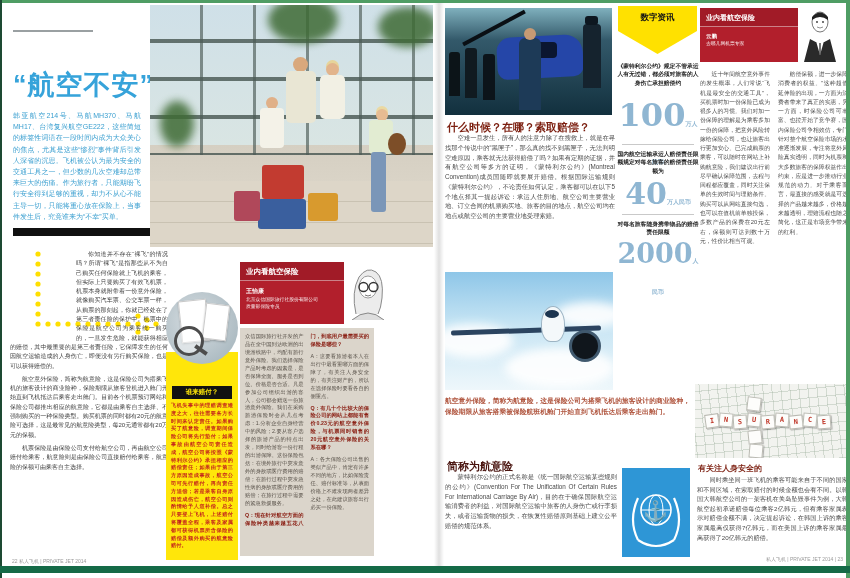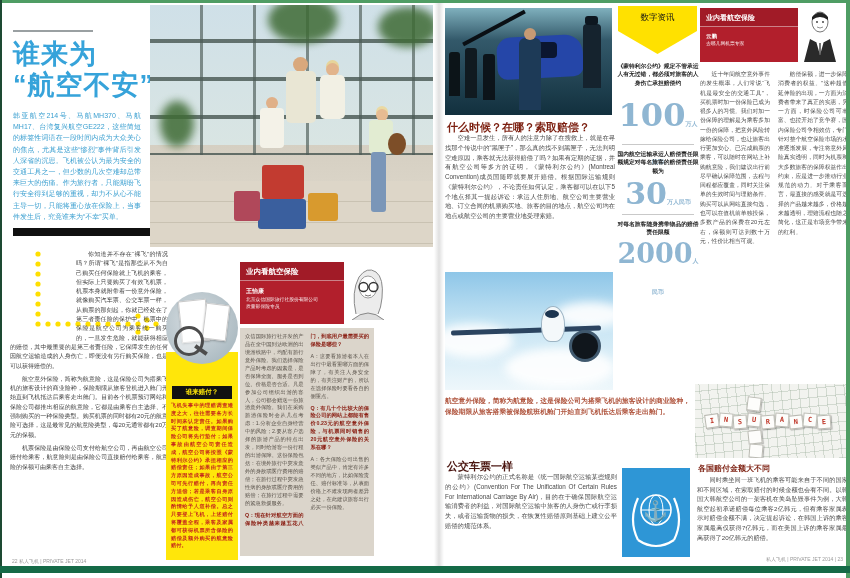--- a/index.html
+++ b/index.html
@@ -54,21 +54,21 @@
   .para{font-size:6.3px;line-height:1.55;color:#4a4a4a;text-align:justify;}
   .para-when{left:445px;top:133px;width:170px;text-indent:2em;}
   .photo-plane{left:445px;top:272px;width:168px;height:118px;overflow:hidden;background:linear-gradient(180deg,#8ec6e8 0%,#c7e5f4 45%,#eef7fb 100%);}
   .cloud{background:#fff;border-radius:50%;filter:blur(5px);opacity:.9;}
   .caption{left:445px;top:396px;width:245px;font-size:6.8px;font-weight:bold;color:#b0553e;line-height:1.55;text-align:justify;}
   .h-montreal{left:447px;top:459px;color:#4a1510;}
   .para-montreal{left:445px;top:472px;width:172px;text-indent:2em;}
   .emblem{left:622px;top:468px;width:68px;height:89px;background:#2e96d6;}
   
   .stat-banner{left:618px;top:6px;width:79px;height:48px;background:#ffe100;clip-path:polygon(0 0,100% 0,100% 52%,50% 100%,0 52%);text-align:center;}
-  .stat-banner span{display:inline-block;margin-top:5px;font-size:8.5px;font-weight:normal;color:#141414;}
+  .stat-banner span{display:inline-block;margin-top:5px;font-size:8.5px;font-weight:bold;color:#141414;}
   .stat-desc{width:84px;font-size:5.8px;font-weight:bold;color:#222;text-align:center;line-height:1.45;}
   .stat-num{width:84px;text-align:center;color:#8fb6d2;font-family:"DejaVu Serif",serif;font-weight:bold;}
   .stat-num .unit{font-size:6px;font-weight:bold;font-family:"Liberation Sans",sans-serif;}
   .stat-div{left:622px;width:72px;height:0;border-top:1px solid #c9c9c9;}
   
   .eb-right{left:700px;top:8px;width:98px;height:54px;}
   .pt-right{left:802px;top:5px;width:36px;height:57px;}
   .right-cols{left:700px;top:70px;width:148px;height:310px;column-count:2;column-gap:8px;}
   .right-cols div{font-size:5.8px;line-height:1.6;color:#4a4a4a;text-align:justify;text-indent:2em;margin-bottom:3px;}
   
@@ -80,21 +80,20 @@
   .footer{font-size:5px;color:#9a9a9a;}
   .f-left{left:12px;top:558px;}
   .f-right{left:715px;top:556px;width:128px;text-align:right;}
 </style>
 </head>
 <body>
 
 <div id="canvas">
 
   <div class="abs toprule"></div>
-  <div class="abs title t1">谁来为</div>
   <div class="abs title t2">“航空不安”买单</div>
   <div class="abs intro">韩亚航空214号、马航MH370、马航MH17、台湾复兴航空GE222，这些简短的标签性词语在一段时间内成为大众关心的焦点，尤其是这些“惨烈”事件背后引发人深省的沉思。飞机被公认为最为安全的交通工具之一，但少数的几次空难却总带来巨大的伤痛。作为旅行者，只能期盼飞行安全得到足够的重视，却力不从心不能主导一切，只能将重心放在保险上，当事件发生后，究竟谁来为“不幸”买单。</div>
   <div class="abs blackbar"></div>
 
   <div class="abs photo-family">
     <div class="abs pf-hbars"></div>
     <div class="abs pf-vbars"></div>
     <div class="abs pf-green" style="left:118px;top:-8px;width:70px;height:46px;"></div>
     <div class="abs pf-green" style="left:228px;top:2px;width:60px;height:40px;"></div>
     <div class="abs pf-green" style="left:10px;top:96px;width:34px;height:46px;"></div>
@@ -216,40 +215,40 @@
     <div class="abs cloud" style="left:60px;top:76px;width:110px;height:40px;"></div>
     <div class="abs cloud" style="left:110px;top:30px;width:70px;height:26px;"></div>
     <div class="abs" style="left:6px;top:56px;width:150px;height:5px;background:#2b4460;transform:rotate(-2deg);border-radius:2px;"></div>
     <div class="abs" style="left:96px;top:34px;width:22px;height:34px;background:#f4f8fa;border:1px solid #9db4c4;border-radius:50% 50% 40% 40%;"></div>
     <div class="abs" style="left:100px;top:38px;width:14px;height:8px;background:#1d3550;border-radius:50%;"></div>
     <div class="abs" style="left:124px;top:58px;width:26px;height:26px;background:#10161c;border-radius:50%;border:3px solid #40596e;"></div>
   </div>
 
   <div class="abs caption">航空意外保险，简称为航意险，这是保险公司为搭乘飞机的旅客设计的商业险种，保险期限从旅客搭乘被保险航班机舱门开始直到飞机抵达后乘客走出舱门。</div>
 
-  <div class="abs heading-red h-montreal">公交车票一样</div>
+  <div class="abs heading-red h-montreal">简称为航意险</div>
   <div class="abs para para-montreal">蒙特利尔公约的正式名称是《统一国际航空运输某些规则的公约》(Convention For The Unification Of Certain Rules For International Carriage By Air)，目的在于确保国际航空运输消费者的利益，对国际航空运输中旅客的人身伤亡或行李损失，或者运输货物的损失，在恢复性赔偿原则基础上建立公平赔偿的规范体系。</div>
   <div class="abs emblem">
     <svg width="68" height="89" viewBox="0 0 68 89">
       <path d="M16,72 Q6,52 16,30" fill="none" stroke="#fff" stroke-width="2.2"></path>
       <path d="M52,72 Q62,52 52,30" fill="none" stroke="#fff" stroke-width="2.2"></path>
       <path d="M16,72 Q34,84 52,72" fill="none" stroke="#fff" stroke-width="2.2"></path>
       <circle cx="34" cy="42" r="15" fill="none" stroke="#fff" stroke-width="1.6"></circle>
       <line x1="19" y1="42" x2="49" y2="42" stroke="#fff" stroke-width="1"></line>
       <ellipse cx="34" cy="42" rx="7" ry="15" fill="none" stroke="#fff" stroke-width="1"></ellipse>
       <text x="34" y="50" text-anchor="middle" font-size="20" fill="#fff">⚓</text>
     </svg>
   </div>
 
   <div class="abs stat-banner"><span>数字资讯</span></div>
   <div class="abs stat-desc" style="left:616px;top:62px;">《蒙特利尔公约》规定不管承运人有无过错，都必须对旅客的人身伤亡承担赔偿约</div>
   <div class="abs stat-num" style="left:616px;top:96px;font-size:32px;"><span>100</span><span class="unit">万人民币</span></div>
   <div class="abs stat-div" style="top:144px;"></div>
   <div class="abs stat-desc" style="left:616px;top:150px;">国内航空运输承运人赔偿责任限额规定对每名旅客的赔偿责任限额为</div>
-  <div class="abs stat-num" style="left:616px;top:176px;font-size:30px;"><span>30</span><span class="unit">万人民币</span></div>
+  <div class="abs stat-num" style="left:616px;top:176px;font-size:30px;"><span>40</span><span class="unit">万人民币</span></div>
   <div class="abs stat-div" style="top:214px;"></div>
   <div class="abs stat-desc" style="left:616px;top:220px;">对每名旅客随身携带物品的赔偿责任限额</div>
   <div class="abs stat-num" style="left:616px;top:238px;font-size:27px;"><span>2000</span><span class="unit">人民币</span></div>
 
   <div class="abs expert-red eb-right">
     <div class="eb-title" style="font-size:7px;">业内看航空保险</div>
     <div class="eb-name" style="font-size:5.5px;">云鹏</div>
     <div class="eb-org">去哪儿网机票专家</div>
   </div>
 
@@ -280,21 +279,21 @@
     <div class="tile" style="left:66px;top:31px;transform:rotate(-5deg);">R</div>
     <div class="tile" style="left:80px;top:29px;transform:rotate(4deg);">A</div>
     <div class="tile" style="left:94px;top:31px;transform:rotate(-6deg);">N</div>
     <div class="tile" style="left:108px;top:29px;transform:rotate(5deg);">C</div>
     <div class="tile" style="left:122px;top:31px;transform:rotate(-4deg);">E</div>
     <div class="tile" style="left:52px;top:13px;transform:rotate(7deg);"></div>
     <div class="tile" style="left:53px;top:46px;transform:rotate(-6deg);"></div>
     <div class="tile" style="left:54px;top:60px;transform:rotate(5deg);"></div>
   </div>
 
-  <div class="abs heading-red h-countries">各国赔付金额大不同</div>
+  <div class="abs heading-red h-countries">有关注人身安全的</div>
   <div class="abs para para-countries">同时乘坐同一班飞机的乘客可能来自于不同的国家和不同区域，在索取赔付的时候金额也会有不同。以韩国大韩航空公司的一架客机在关岛坠毁事件为例，大韩航空起初承诺赔偿每位乘客2亿韩元，但有乘客家属表示对赔偿金额不满，决定提起诉讼，在韩国上诉的乘客家属最高仅获得7亿韩元，而在美国上诉的乘客家属最高获得了20亿韩元的赔偿。</div>
 
   <div class="abs footer f-left">22 私人飞机 | PRIVATE JET 2014</div>
   <div class="abs footer f-right">私人飞机 | PRIVATE JET 2014 | 23</div>
 
   <div class="abs frame-top"></div>
   <div class="abs frame-right"></div>
   <div class="abs frame-left"></div>
   <div class="abs frame-bottom"></div>
 

